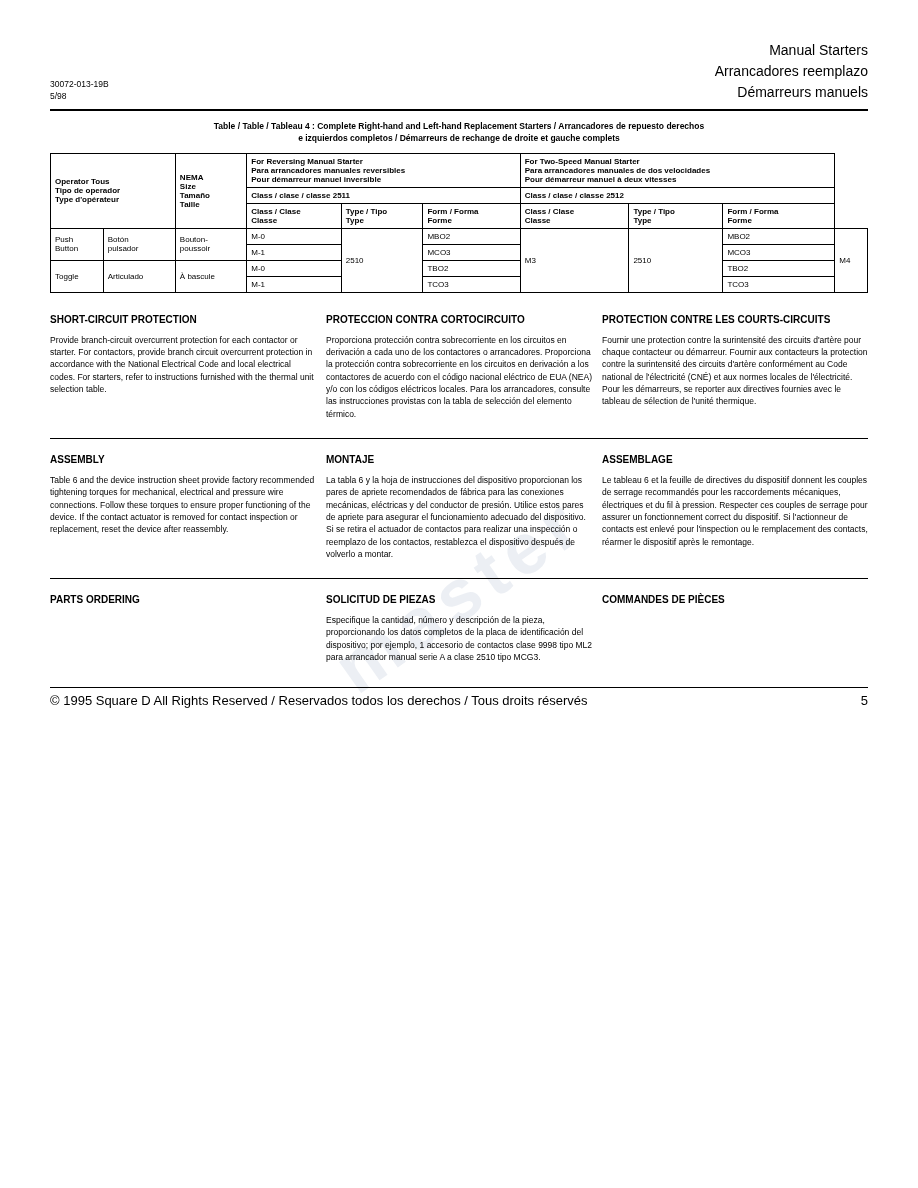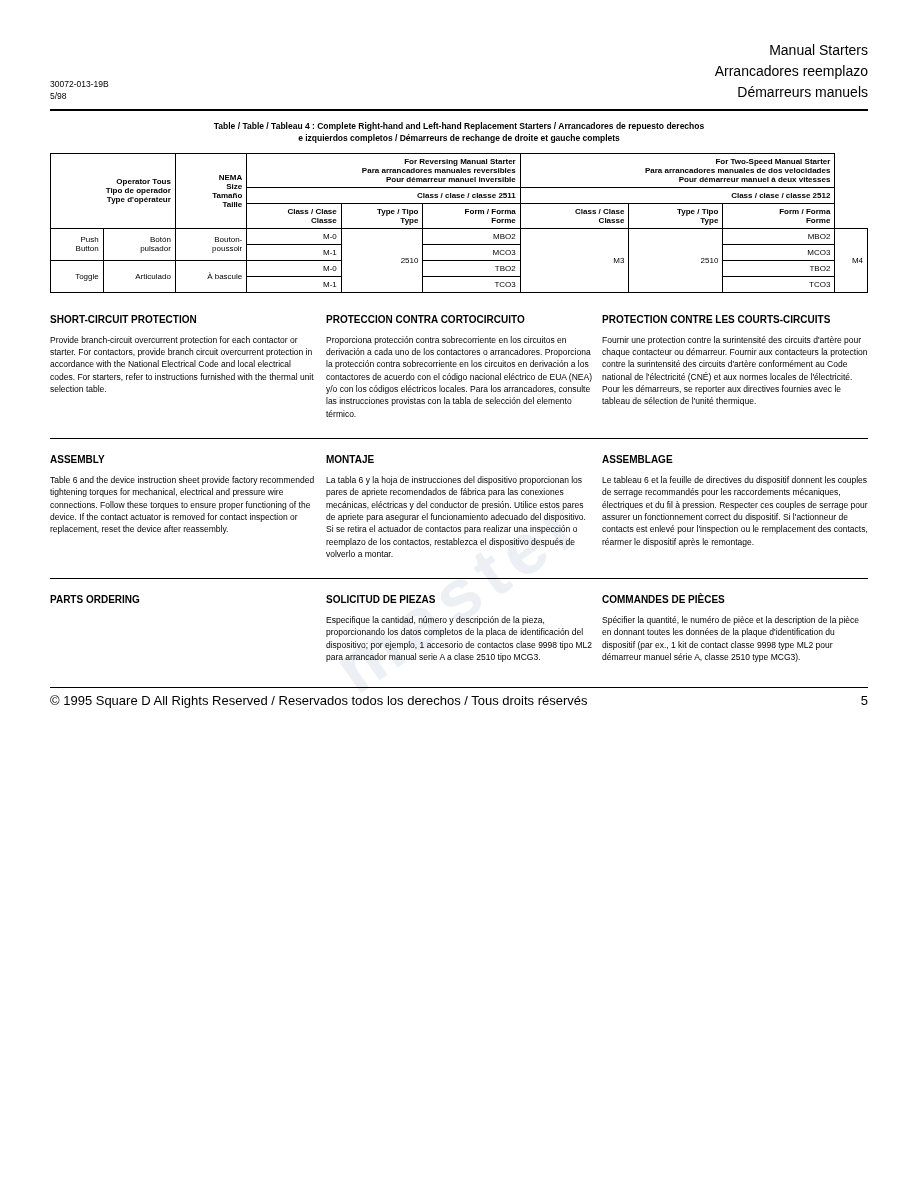--- a/index.html
+++ b/index.html
@@ -49,21 +49,21 @@
     }
     .main-table {
       width: 100%;
       border-collapse: collapse;
       font-size: 8px;
       margin-bottom: 20px;
     }
     .main-table th, .main-table td {
       border: 1px solid #000;
       padding: 3px 4px;
-      text-align: right;
+      text-align: left;
       vertical-align: middle;
     }
     .main-table th {
       font-weight: bold;
     }
     
     .content-grid {
       display: grid;
       grid-template-columns: 1fr 1fr 1fr;
       gap: 0 10px;
@@ -248,21 +248,20 @@
     <div class="content-grid">
       <div>
         <div class="section-heading">PARTS ORDERING</div>
       </div>
       <div>
         <div class="section-heading">SOLICITUD DE PIEZAS</div>
         <p class="section-text">Especifique la cantidad, número y descripción de la pieza, proporcionando los datos completos de la placa de identificación del dispositivo; por ejemplo, 1 accesorio de contactos clase 9998 tipo ML2 para arrancador manual serie A a clase 2510 tipo MCG3.</p>
       </div>
       <div>
         <div class="section-heading">COMMANDES DE PIÈCES</div>
-        <p class="section-text">Spécifier la quantité, le numéro de pièce et la description de la pièce en donnant toutes les données de la plaque d'identification du dispositif (par ex., 1 kit de contact classe 9998 type ML2 pour démarreur manuel série A, classe 2510 type MCG3).</p>
       </div>
     </div>
 
     <div class="footer">
       <span>© 1995 Square D All Rights Reserved / Reservados todos los derechos / Tous droits réservés</span>
       <span>5</span>
     </div>
   </div>
 </div>
 

